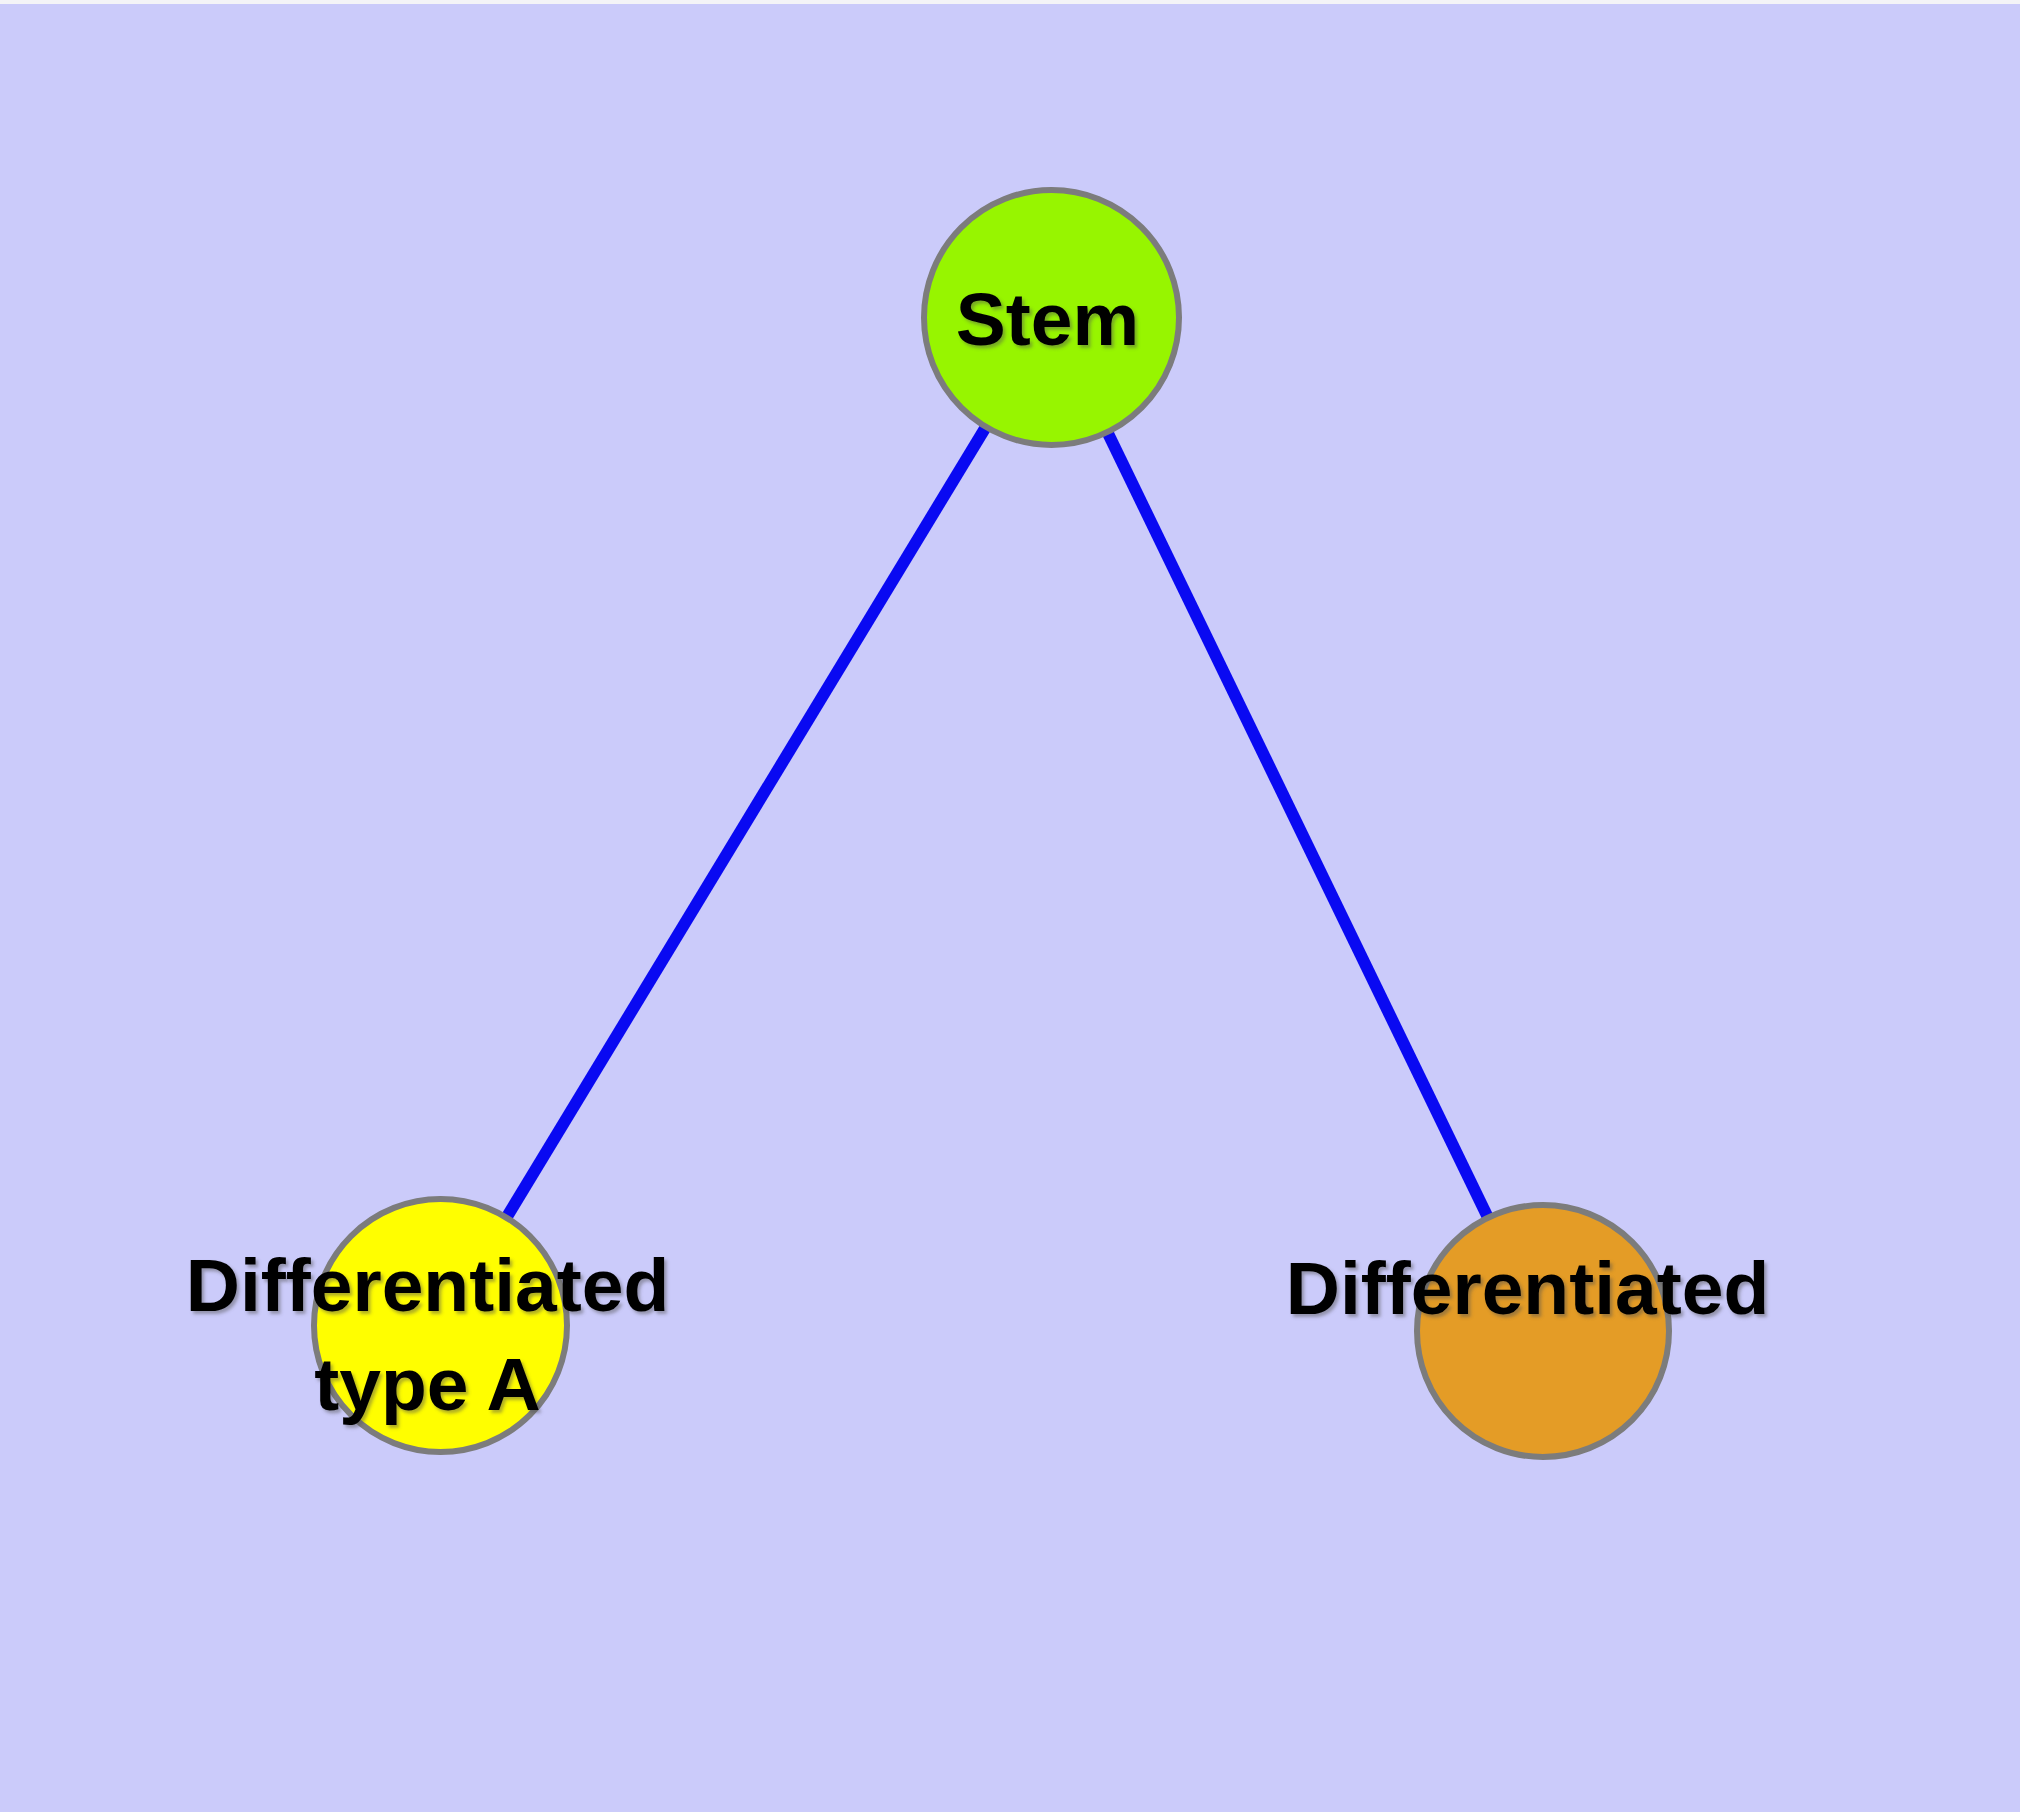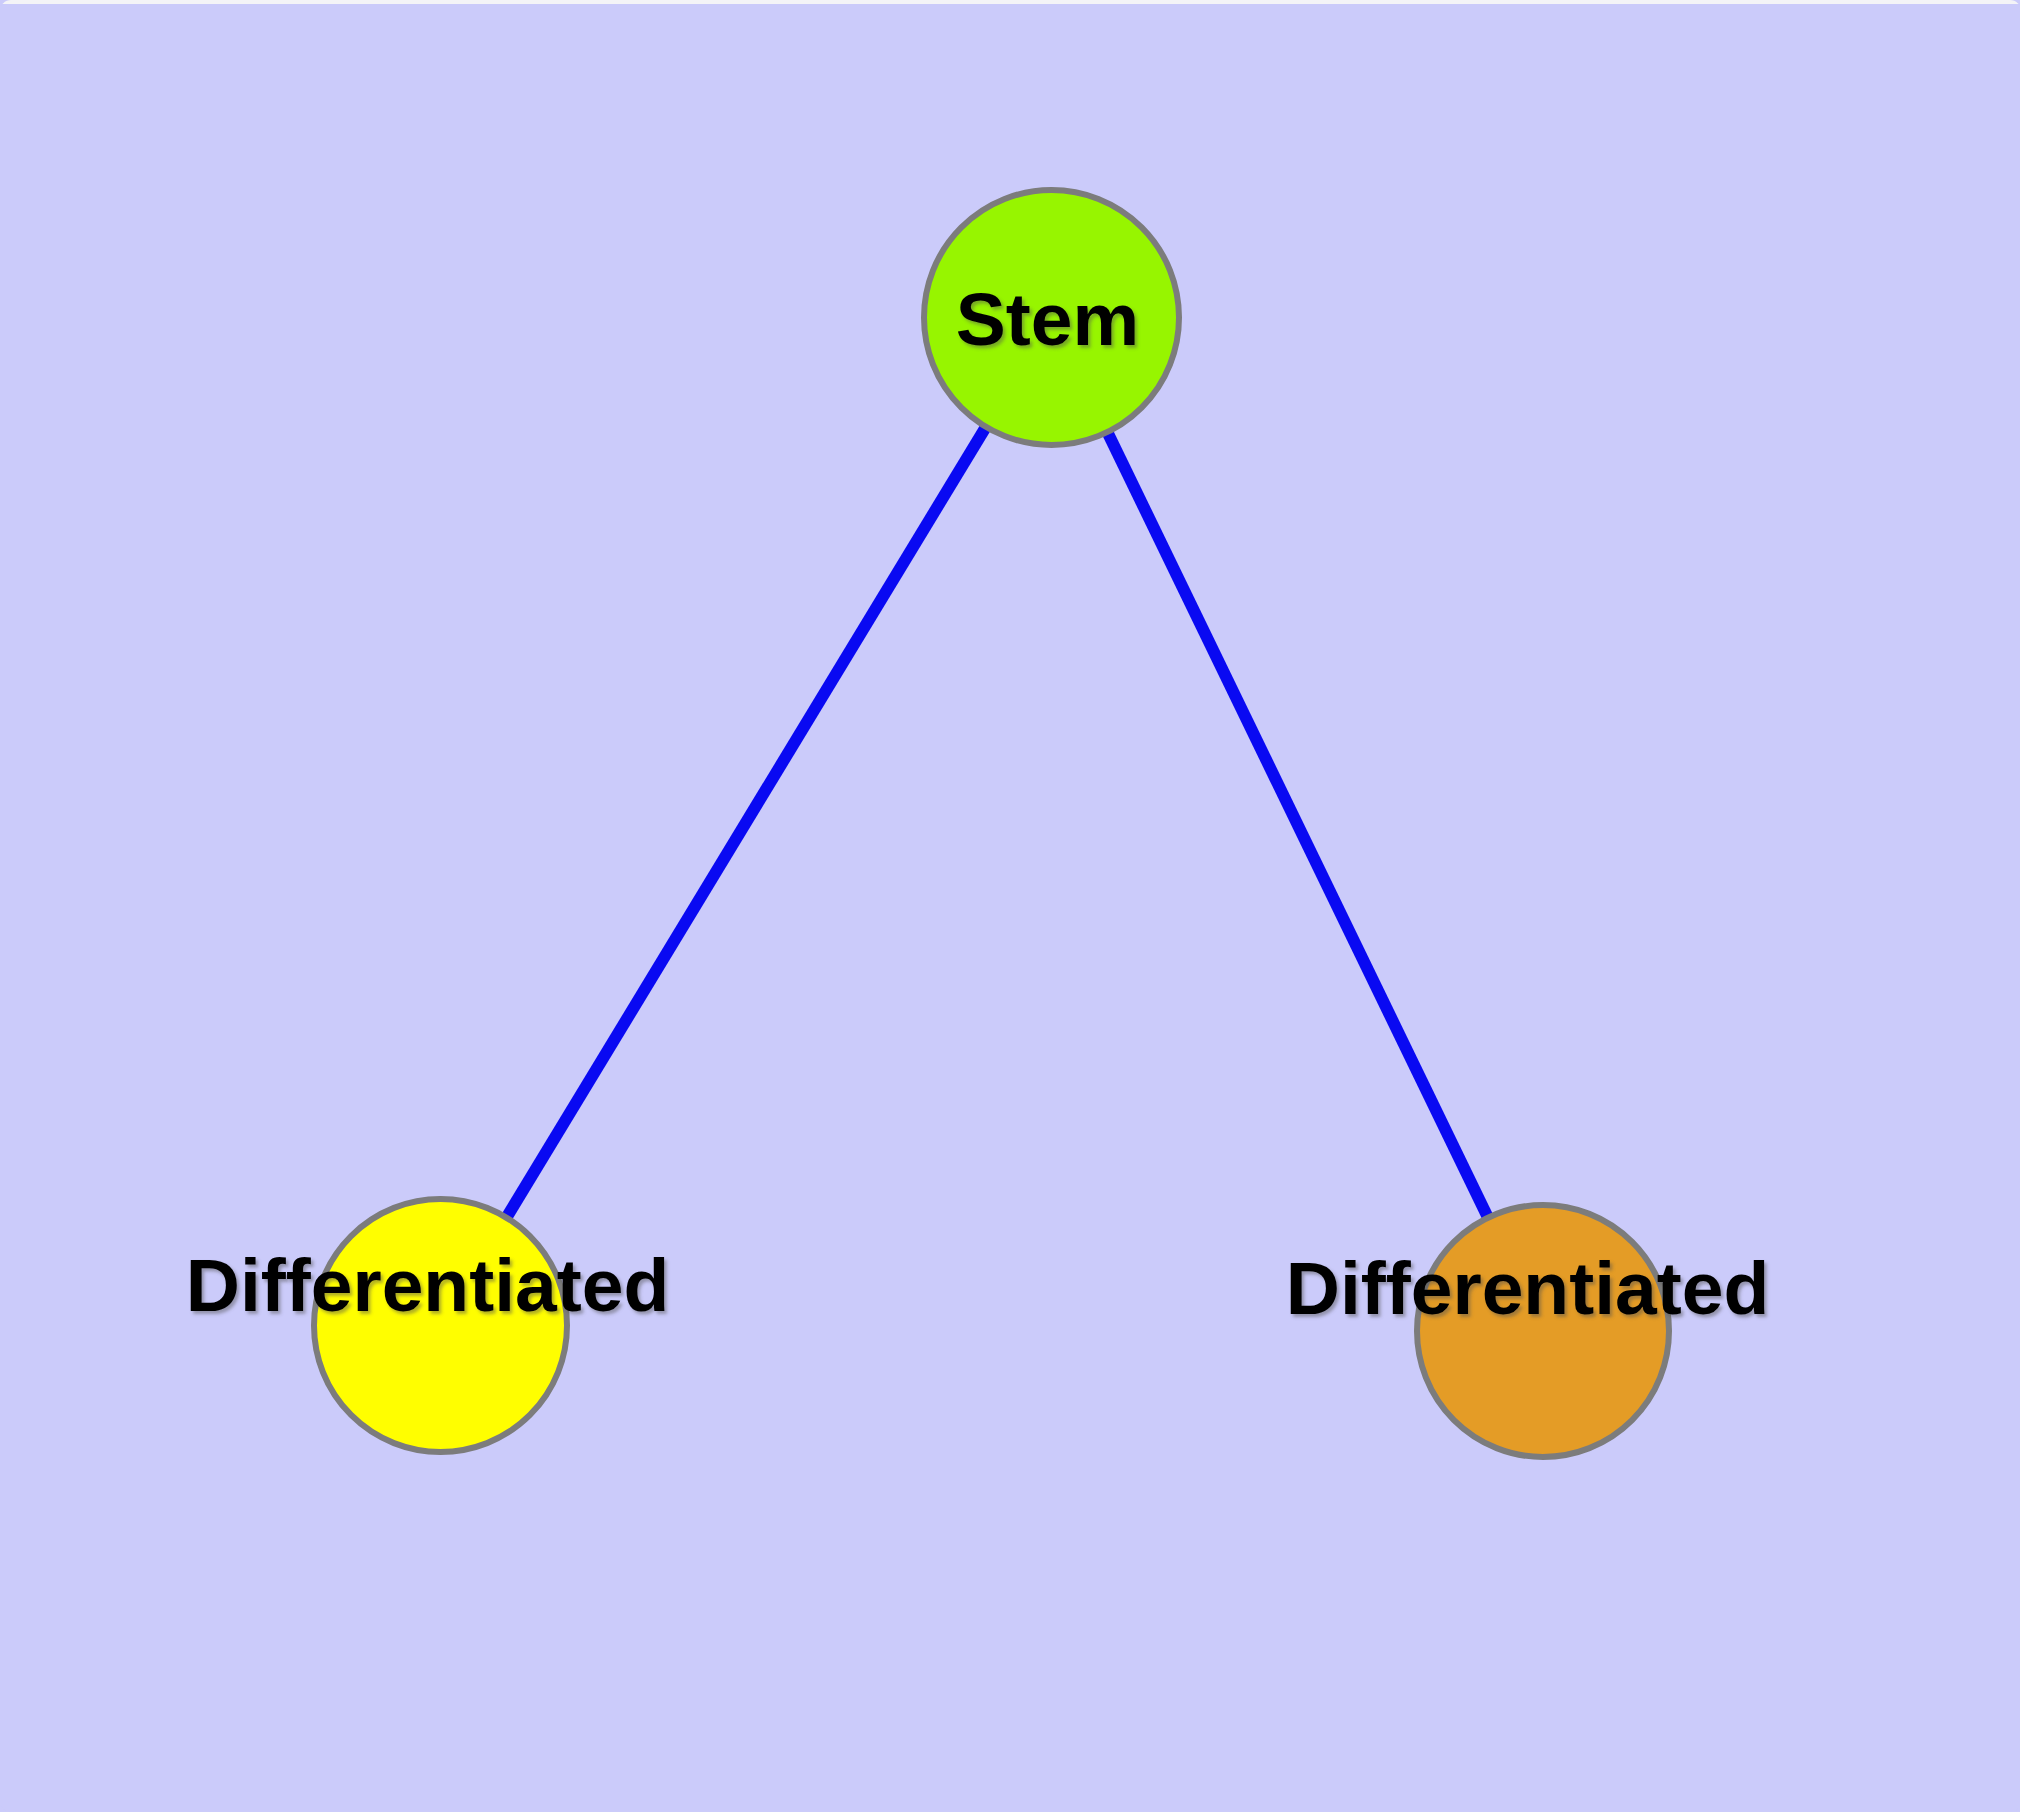--- a/index.html
+++ b/index.html
@@ -7,21 +7,20 @@
     padding: 0;
     background: #cbcbfa;
     font-family: "Liberation Sans", sans-serif;
   }
   .canvas {
     position: relative;
     width: 2021px;
     height: 1812px;
     background: #cbcbfa;
     overflow: hidden;
-    border-radius: 11px;
   }
   .top-strip {
     position: absolute;
     left: 0; top: 0;
     width: 2021px;
     height: 4.2px;
     background: #f4f4f7;
   }
   svg.edge-layer {
     position: absolute;
@@ -81,20 +80,21 @@
   <div class="node node-stem" style="background-color: rgb(151, 245, 0); border-color: rgb(124, 124, 124);"></div>
 
   <div class="node node-type-a" style="background-color: rgb(255, 254, 0); border-color: rgb(124, 124, 124);"></div>
 
   <div class="node node-type-b" style="background-color: rgb(228, 156, 38); border-color: rgb(124, 124, 124);"></div>
 
   <div class="node-label label-stem">Stem</div>
 
   <div class="node-label label-type-a">
     <div>Differentiated</div>
+    <div>type A</div>
   </div>
 
   <div class="node-label label-type-b">
     <div>Differentiated</div>
   </div>
 
 </div>
 
 
 </body></html>

